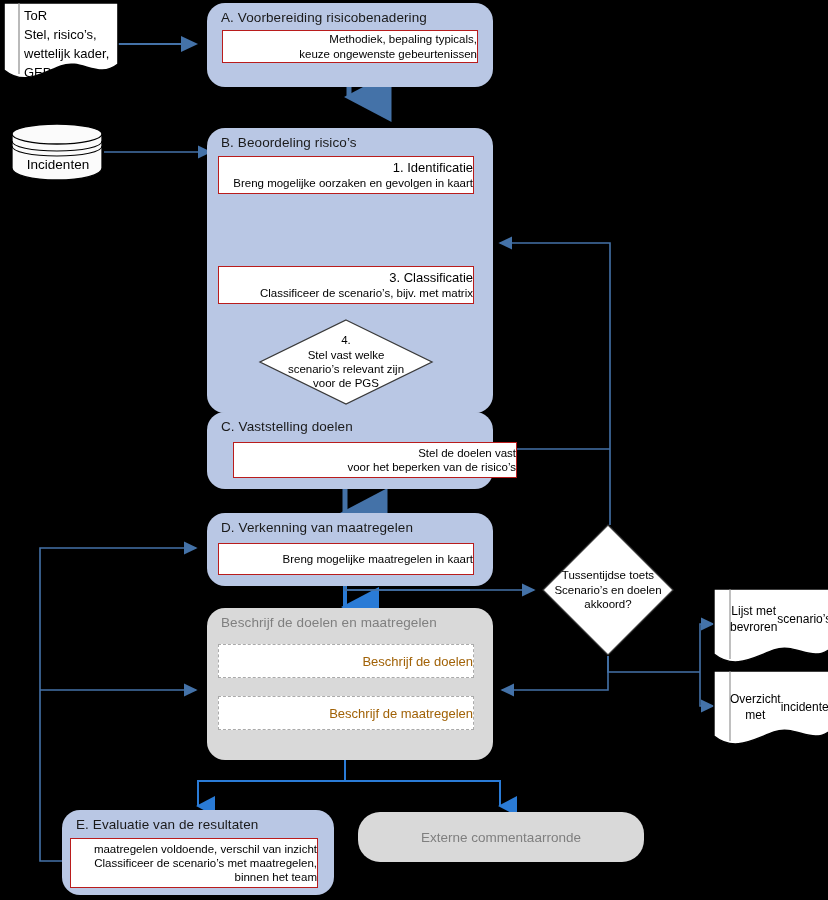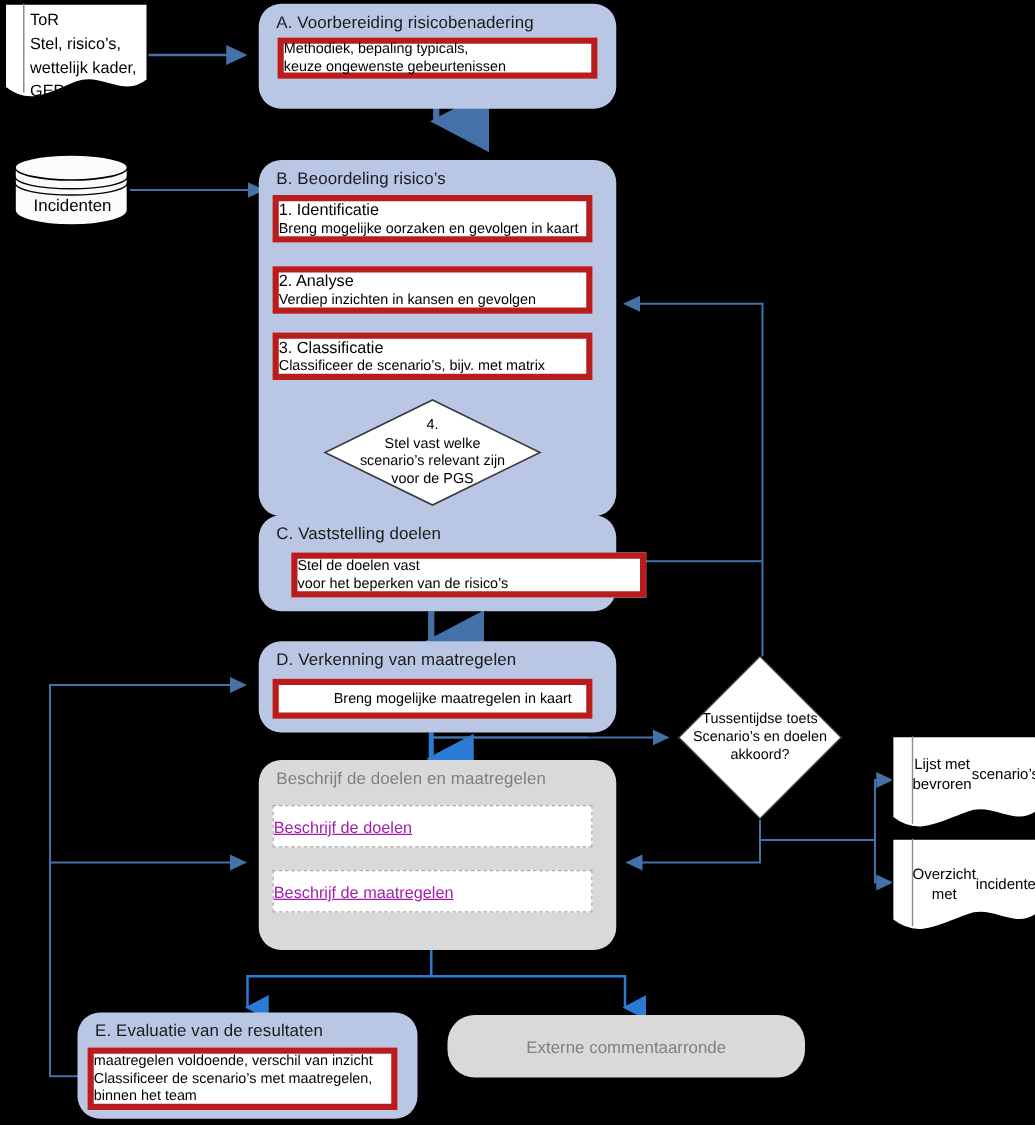--- a/index.html
+++ b/index.html
@@ -44,46 +44,45 @@
     white-space: nowrap;
     letter-spacing: 0.1px;
   }
   .phase.gray .phase-title {
     color: #7f7f7f;
   }
   
   .step {
     position: absolute;
     background: #ffffff;
-    border: 5px solid #b91c1c;
+    border: 1px solid #b91c1c;
     box-sizing: border-box;
     display: flex;
     flex-direction: column;
-    align-items: flex-start;
+    align-items: flex-end;
     justify-content: center;
     text-align: center;
     color: #000000;
     line-height: 1.22;
   }
   .step .l1 { font-size: 13px; }
   .step .l2 { font-size: 11.5px; }
   .step.single { font-size: 11.5px; }
   
   .ghost {
     position: absolute;
     background: #ffffff;
     border: 1px dashed #aaaaaa;
     box-sizing: border-box;
     display: flex;
     align-items: center;
-    justify-content: flex-start;
+    justify-content: flex-end;
     text-align: center;
     font-size: 13px;
-    color: #a21caf;
-    text-decoration: underline;
+    color: #a16207;
   }
   
   .pill {
     position: absolute;
     background: #d9d9d9;
     border-radius: 22px;
     box-sizing: border-box;
     display: flex;
     align-items: center;
     justify-content: center;
@@ -267,24 +266,20 @@
   </div>
 
   <div class="phase blue" style="left:207px; top:100px; width:286px; height:285px;margin-top:28px;">
     <div class="phase-title">B. Beoordeling risico’s</div>
 
     <div class="step" style="left:11px; top:28px; width:256px; height:38px;">
       <div class="l1">1. Identificatie</div>
       <div class="l2">Breng mogelijke oorzaken en gevolgen in kaart</div>
     </div>
 
-    <div class="step" style="left:11px; top:85px; width:256px; height:38px;">
-      <div class="l1">2. Analyse</div>
-      <div class="l2">Verdiep inzichten in kansen en gevolgen</div>
-    </div>
 
     <div class="step" style="left:11px; top:138px; width:256px; height:38px;">
       <div class="l1">3. Classificatie</div>
       <div class="l2">Classificeer de scenario’s, bijv. met matrix</div>
     </div>
 
     <div class="diamond-wrap" style="left:51px; top:190px; width:176px; height:88px;">
       <svg width="176" height="88" viewBox="0 0 176 88">
         <polygon points="88,2 174,44 88,86 2,44" fill="#ffffff" stroke="#3a3a3a" stroke-width="1.3"></polygon>
       </svg>

